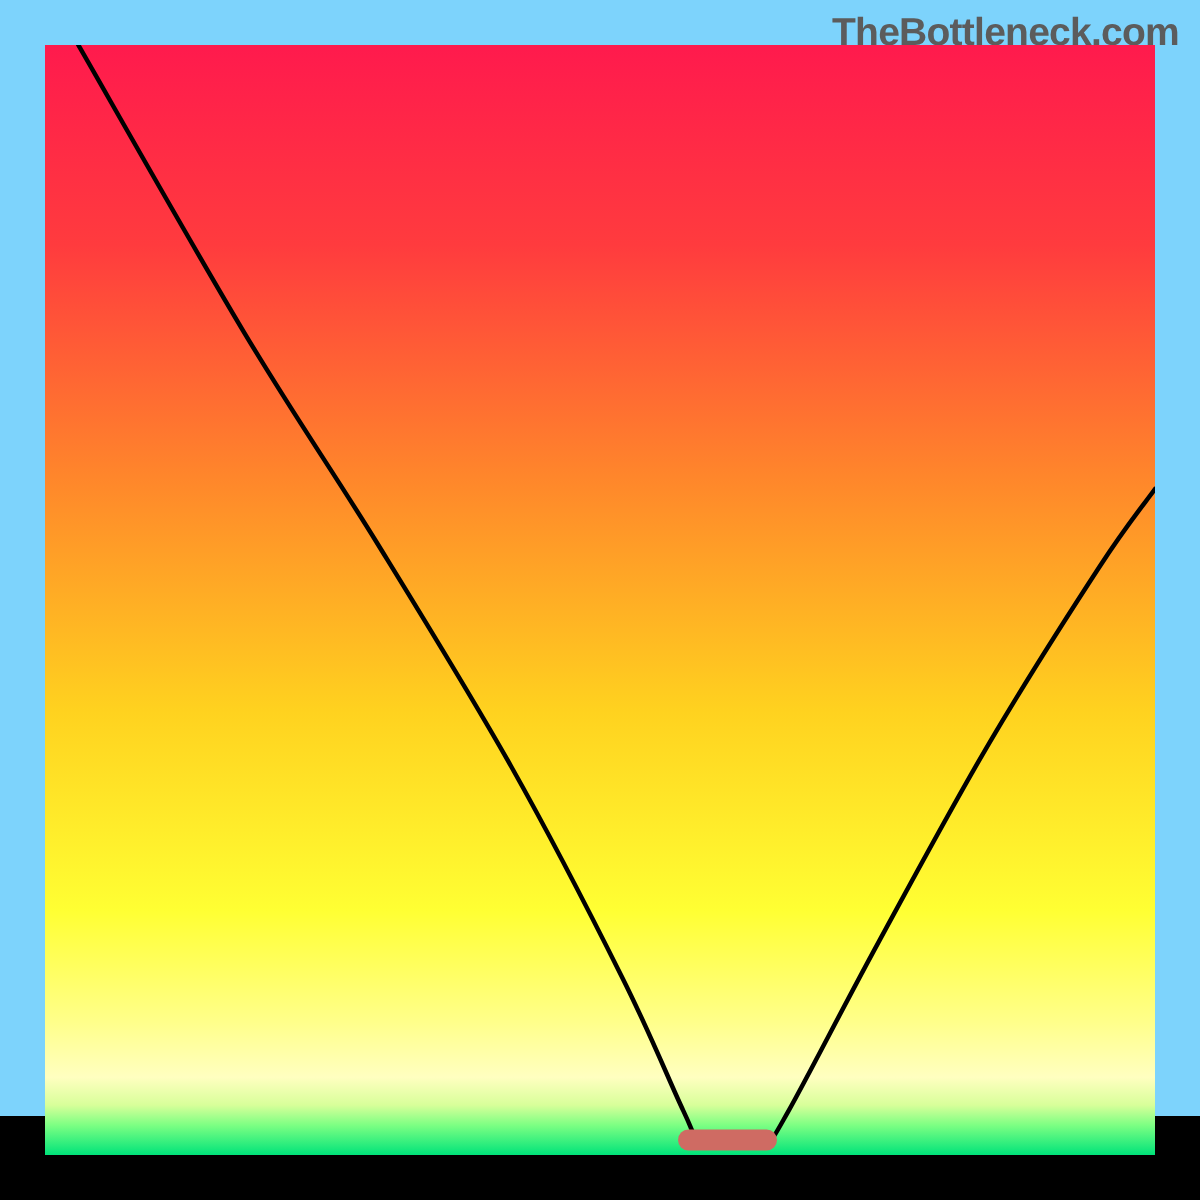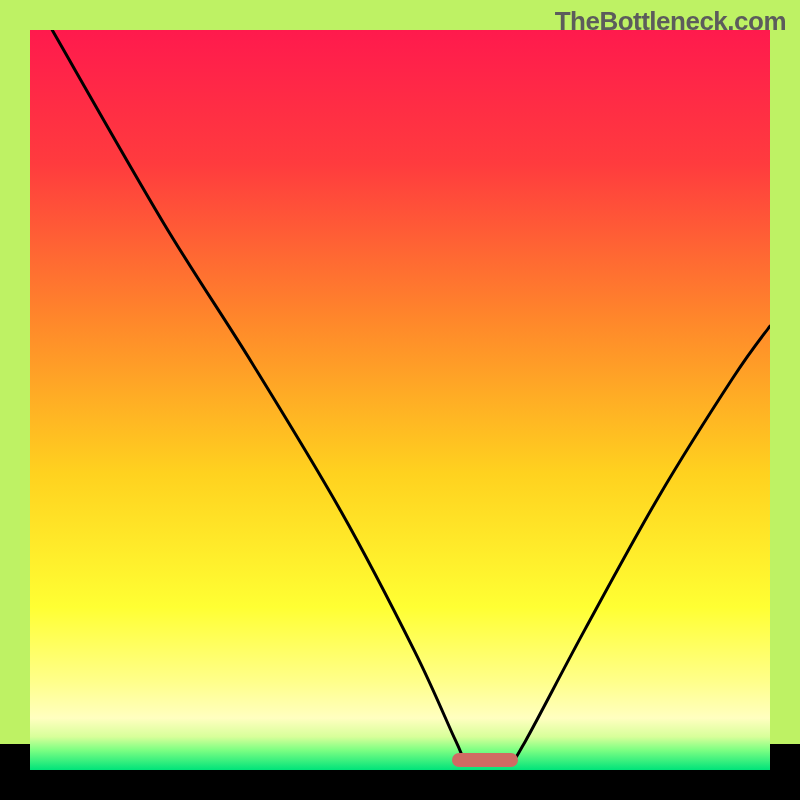--- a/index.html
+++ b/index.html
@@ -9,21 +9,21 @@
     height: 800px;
     background: #000;
     overflow: hidden;
   }
   .frame {
     position: absolute;
     left: 0;
     top: 0;
     width: 800px;
     height: 744px;
-    background: #bef264;
+    background: #7dd3fc;
   }
   .watermark {
     position: absolute;
     top: 6px;
     right: 14px;
     font-family: Arial, Helvetica, sans-serif;
     font-size: 26px;
     font-weight: 600;
     color: #5c5c5c;
     letter-spacing: -0.5px;

